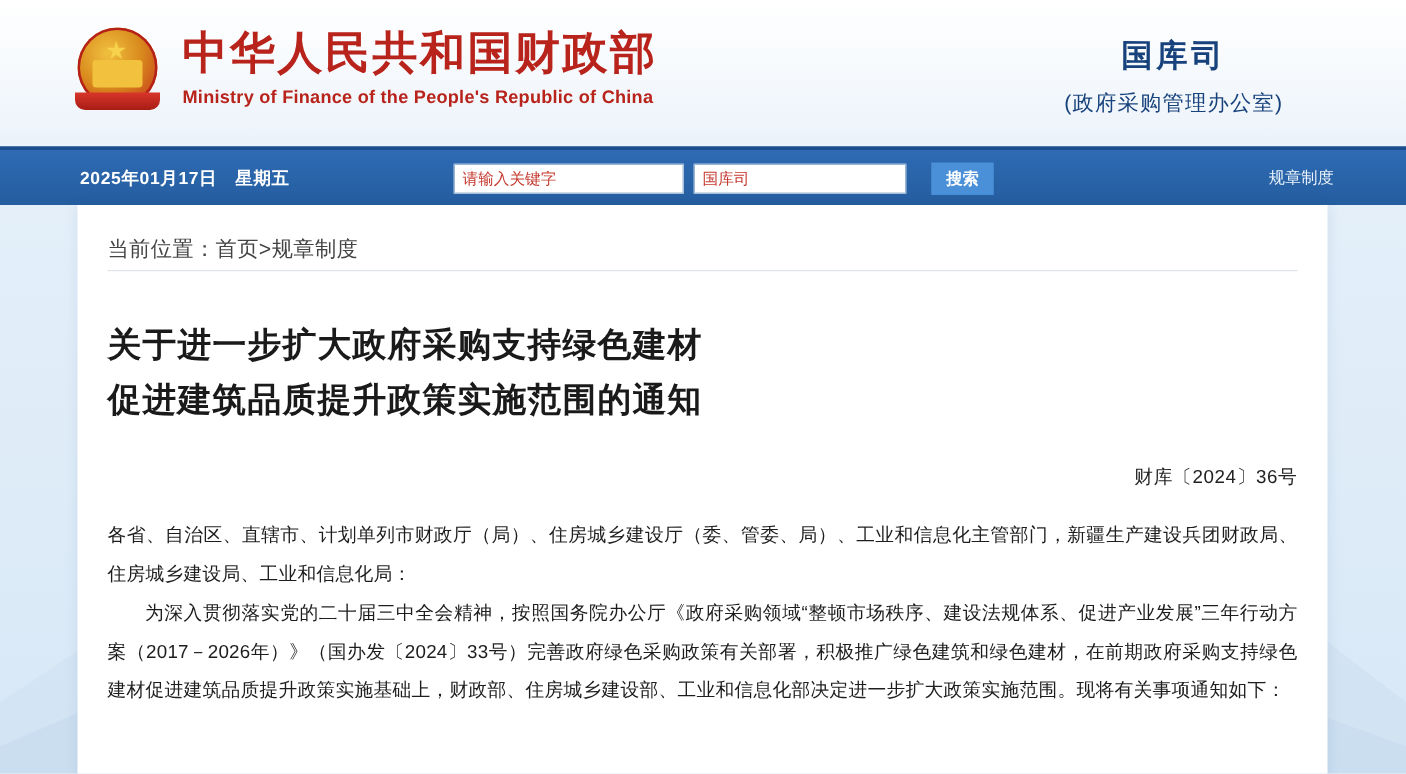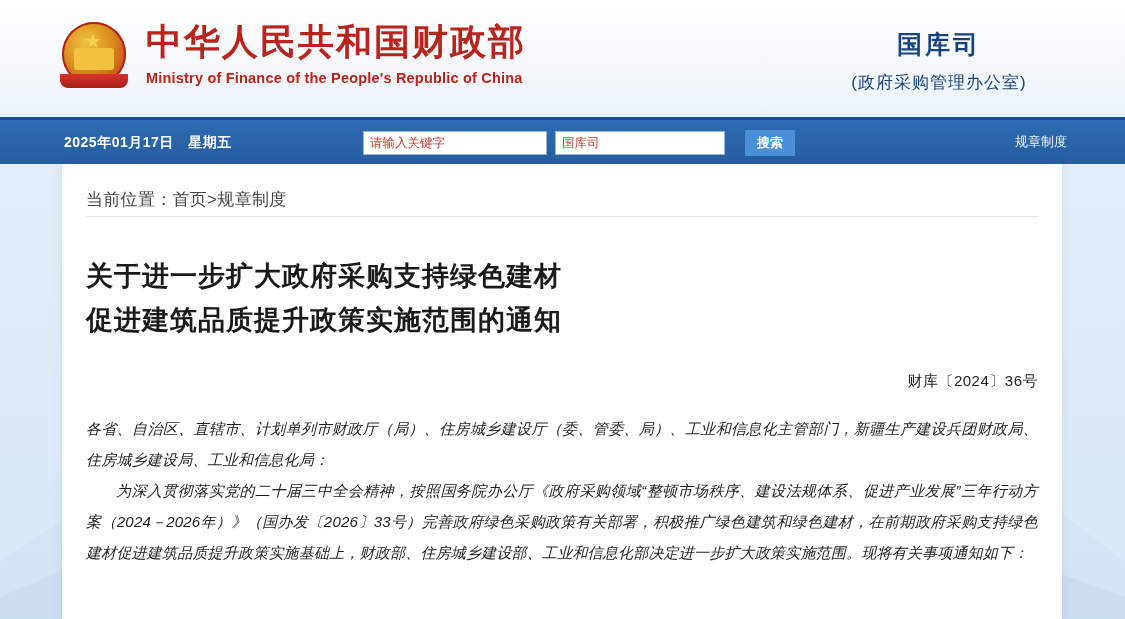--- a/index.html
+++ b/index.html
@@ -252,21 +252,20 @@
     margin-top: 30px;
     letter-spacing: 0.5px;
   }
   .doc-body {
     margin-top: 22px;
     font-size: 15px;
     color: #1d1d1d;
     line-height: 31px;
     text-align: justify;
     letter-spacing: 0.2px;
-    font-style: italic;
   }
   .doc-body p { margin: 0 0 0 0; }
   .doc-body p.indent { text-indent: 2em; }
 </style>
 </head>
 <body>
 
 <div class="page">
 
   <div class="header">
@@ -309,19 +308,19 @@
     <div class="paper">
       <div class="breadcrumb">当前位置：首页&gt;规章制度</div>
       <div class="divider"></div>
 
       <div class="doc">
         <div class="doc-title">关于进一步扩大政府采购支持绿色建材</div>
         <div class="doc-title" style="padding-top:0">促进建筑品质提升政策实施范围的通知</div>
         <div class="doc-number">财库〔2024〕36号</div>
         <div class="doc-body">
           <p>各省、自治区、直辖市、计划单列市财政厅（局）、住房城乡建设厅（委、管委、局）、工业和信息化主管部门，新疆生产建设兵团财政局、住房城乡建设局、工业和信息化局：</p>
-          <p class="indent">为深入贯彻落实党的二十届三中全会精神，按照国务院办公厅《政府采购领域“整顿市场秩序、建设法规体系、促进产业发展”三年行动方案（2024－2026年）》（国办发〔2026〕33号）完善政府绿色采购政策有关部署，积极推广绿色建筑和绿色建材，在前期政府采购支持绿色建材促进建筑品质提升政策实施基础上，财政部、住房城乡建设部、工业和信息化部决定进一步扩大政策实施范围。现将有关事项通知如下：</p>
+          <p class="indent">为深入贯彻落实党的二十届三中全会精神，按照国务院办公厅《政府采购领域“整顿市场秩序、建设法规体系、促进产业发展”三年行动方案（2017－2026年）》（国办发〔2024〕33号）完善政府绿色采购政策有关部署，积极推广绿色建筑和绿色建材，在前期政府采购支持绿色建材促进建筑品质提升政策实施基础上，财政部、住房城乡建设部、工业和信息化部决定进一步扩大政策实施范围。现将有关事项通知如下：</p>
         </div>
       </div>
     </div>
   </div>
 
 </div>
 
 </body></html>

